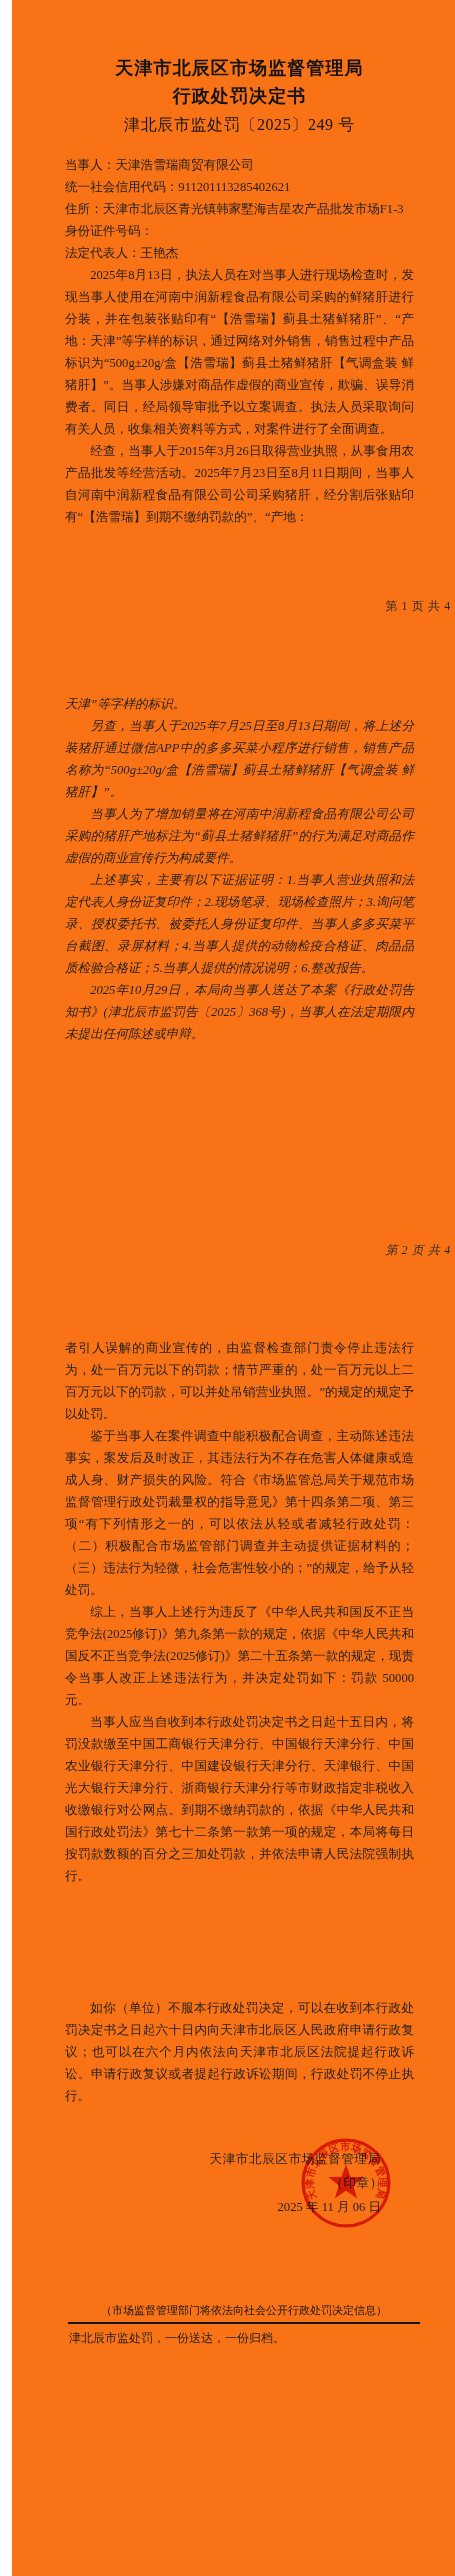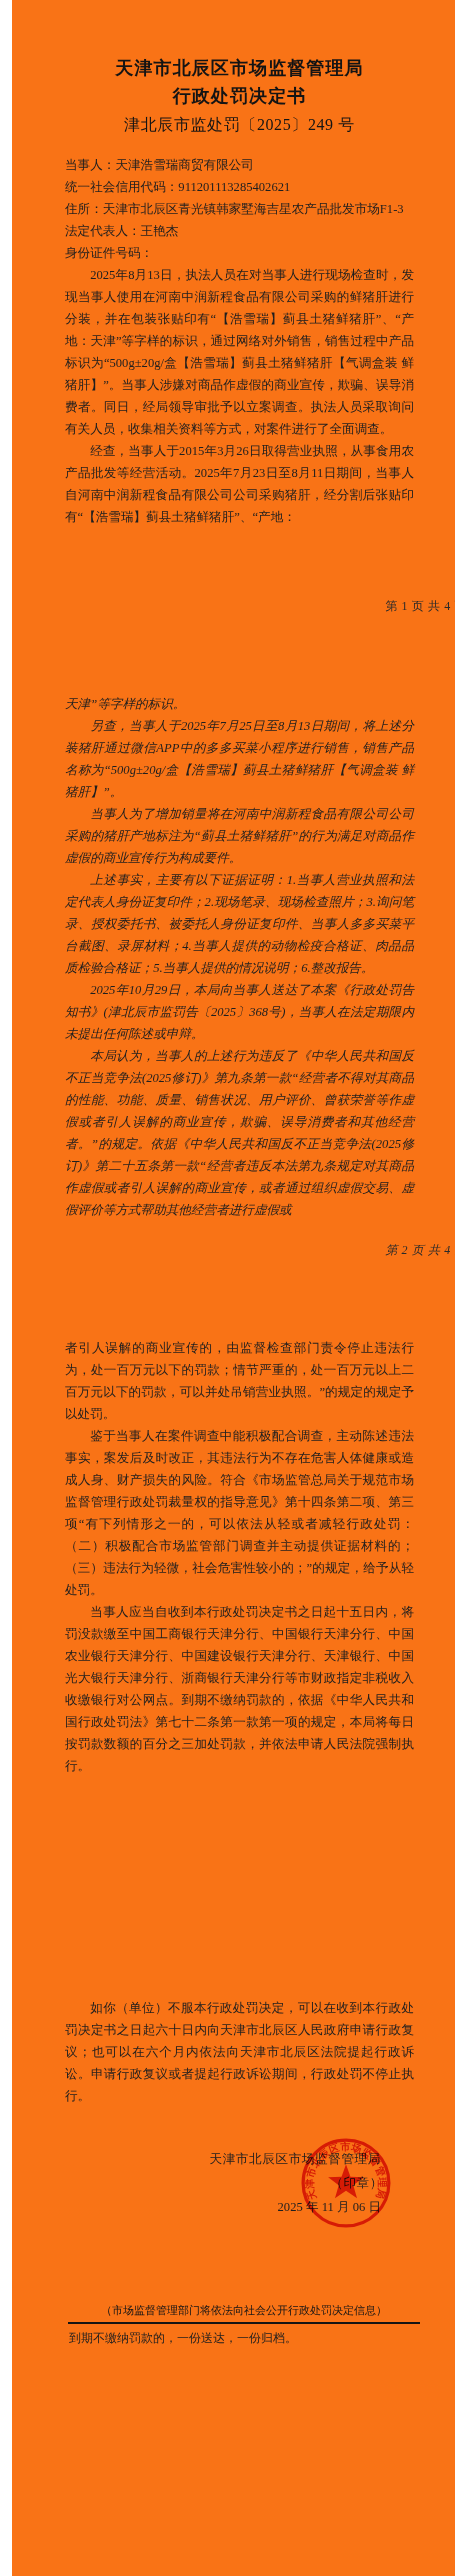--- a/index.html
+++ b/index.html
@@ -52,44 +52,44 @@
   <div class="page" id="p1">
     <div class="doc-header">
       <div class="doc-title">天津市北辰区市场监督管理局</div>
       <div class="doc-title">行政处罚决定书</div>
       <div class="doc-number">津北辰市监处罚〔2025〕249 号</div>
     </div>
     <div class="body">
       <p class="info">当事人：天津浩雪瑞商贸有限公司</p>
       <p class="info">统一社会信用代码：911201113285402621</p>
       <p class="info">住所：天津市北辰区青光镇韩家墅海吉星农产品批发市场F1-3</p>
+      <p class="info">身份证件号码：</p>
       <p class="info">法定代表人：王艳杰</p>
-      <p class="info">身份证件号码：</p>
       <p class="para">2025年8月13日，执法人员在对当事人进行现场检查时，发现当事人使用在河南中润新程食品有限公司采购的鲜猪肝进行分装，并在包装张贴印有“【浩雪瑞】蓟县土猪鲜猪肝”、“产地：天津”等字样的标识，通过网络对外销售，销售过程中产品标识为“500g±20g/盒【浩雪瑞】蓟县土猪鲜猪肝【气调盒装 鲜猪肝】”。当事人涉嫌对商品作虚假的商业宣传，欺骗、误导消费者。同日，经局领导审批予以立案调查。执法人员采取询问有关人员，收集相关资料等方式，对案件进行了全面调查。</p>
-      <p class="para">经查，当事人于2015年3月26日取得营业执照，从事食用农产品批发等经营活动。2025年7月23日至8月11日期间，当事人自河南中润新程食品有限公司公司采购猪肝，经分割后张贴印有“【浩雪瑞】蓟县土猪鲜猪肝”、“产地：</p>
+      <p class="para">经查，当事人于2015年3月26日取得营业执照，从事食用农产品批发等经营活动。2025年7月23日至8月11日期间，当事人自河南中润新程食品有限公司公司采购猪肝，经分割后张贴印有“【浩雪瑞】到期不缴纳罚款的”、“产地：</p>
     </div>
     <div class="page-footer">第 1 页 共 4 页</div>
   </div>
 
   <div class="page" id="p2">
     <div class="body">
       <p class="cont">天津”等字样的标识。</p>
       <p class="para">另查，当事人于2025年7月25日至8月13日期间，将上述分装猪肝通过微信APP中的多多买菜小程序进行销售，销售产品名称为“500g±20g/盒【浩雪瑞】蓟县土猪鲜猪肝【气调盒装 鲜猪肝】”。</p>
       <p class="para">当事人为了增加销量将在河南中润新程食品有限公司公司采购的猪肝产地标注为“蓟县土猪鲜猪肝”的行为满足对商品作虚假的商业宣传行为构成要件。</p>
       <p class="para">上述事实，主要有以下证据证明：1.当事人营业执照和法定代表人身份证复印件；2.现场笔录、现场检查照片；3.询问笔录、授权委托书、被委托人身份证复印件、当事人多多买菜平台截图、录屏材料；4.当事人提供的动物检疫合格证、肉品品质检验合格证；5.当事人提供的情况说明；6.整改报告。</p>
       <p class="para">2025年10月29日，本局向当事人送达了本案《行政处罚告知书》(津北辰市监罚告〔2025〕368号)，当事人在法定期限内未提出任何陈述或申辩。</p>
-      <p class="para">本局认为，当事人的上述行为违反了《中华人民共和国反不正当竞争法(2025修订)》第九条第一款“经营者不得对其商品的性能、功能、质量、销售状况、用户评价、曾获荣誉等作虚假或者引人误解的商业宣传，欺骗、误导消费者和其他经营者。”的规定。依据《中华人民共和国反不正当竞争法(2025修订)》第二十五条第一款“经营者违反本法第九条规定对其商品作虚假或者引人误解的商业宣传，或者通过组织虚假交易、虚假评价等方式帮助其他经营者进行虚假或</p>
     </div>
     <div class="page-footer">第 2 页 共 4 页</div>
   </div>
 
   <div class="page" id="p3">
     <div class="body">
       <p class="cont">者引人误解的商业宣传的，由监督检查部门责令停止违法行为，处一百万元以下的罚款；情节严重的，处一百万元以上二百万元以下的罚款，可以并处吊销营业执照。”的规定的规定予以处罚。</p>
       <p class="para">鉴于当事人在案件调查中能积极配合调查，主动陈述违法事实，案发后及时改正，其违法行为不存在危害人体健康或造成人身、财产损失的风险。符合《市场监管总局关于规范市场监督管理行政处罚裁量权的指导意见》第十四条第二项、第三项“有下列情形之一的，可以依法从轻或者减轻行政处罚：（二）积极配合市场监管部门调查并主动提供证据材料的；（三）违法行为轻微，社会危害性较小的；”的规定，给予从轻处罚。</p>
+      <p class="para">综上，当事人上述行为违反了《中华人民共和国反不正当竞争法(2025修订)》第九条第一款的规定，依据《中华人民共和国反不正当竞争法(2025修订)》第二十五条第一款的规定，现责令当事人改正上述违法行为，并决定处罚如下：罚款 50000 元。</p>
       <p class="para">当事人应当自收到本行政处罚决定书之日起十五日内，将罚没款缴至中国工商银行天津分行、中国银行天津分行、中国农业银行天津分行、中国建设银行天津分行、天津银行、中国光大银行天津分行、浙商银行天津分行等市财政指定非税收入收缴银行对公网点。到期不缴纳罚款的，依据《中华人民共和国行政处罚法》第七十二条第一款第一项的规定，本局将每日按罚款数额的百分之三加处罚款，并依法申请人民法院强制执行。</p>
     </div>
   </div>
 
   <div class="page" id="p4">
     <div class="body">
       <p class="para">如你（单位）不服本行政处罚决定，可以在收到本行政处罚决定书之日起六十日内向天津市北辰区人民政府申请行政复议；也可以在六个月内依法向天津市北辰区法院提起行政诉讼。申请行政复议或者提起行政诉讼期间，行政处罚不停止执行。</p>
     </div>
 
     <div class="sig-agency">天津市北辰区市场监督管理局</div>
@@ -100,18 +100,18 @@
       <circle cx="80" cy="80" r="73" fill="none" stroke="#d9261c" stroke-width="5.5"></circle>
       <polygon fill="#d9261c" points="80,48 87.6,69.5 110.4,70.1 92.4,84 98.8,105.9 80,93 61.2,105.9 67.6,84 49.6,70.1 72.4,69.5"></polygon>
       <path id="sealArc" d="M 31.5 108 A 56 56 0 1 1 128.5 108" fill="none"></path>
       <text font-size="17" fill="#d9261c" font-family="Liberation Serif, DejaVu Serif, serif" font-weight="bold">
         <textPath href="#sealArc" startOffset="2" textLength="228" lengthAdjust="spacing">天津市北辰区市场监督管理局</textPath>
       </text>
     </svg>
 
     <div class="note-public">（市场监督管理部门将依法向社会公开行政处罚决定信息）</div>
     <div class="rule"></div>
-    <div class="note-copies">到期不缴纳罚款的，一份送达，一份归档。</div>
+    <div class="note-copies">津北辰市监处罚，一份送达，一份归档。</div>
 
   </div>
 
 </div>
 
 
 </body></html>

